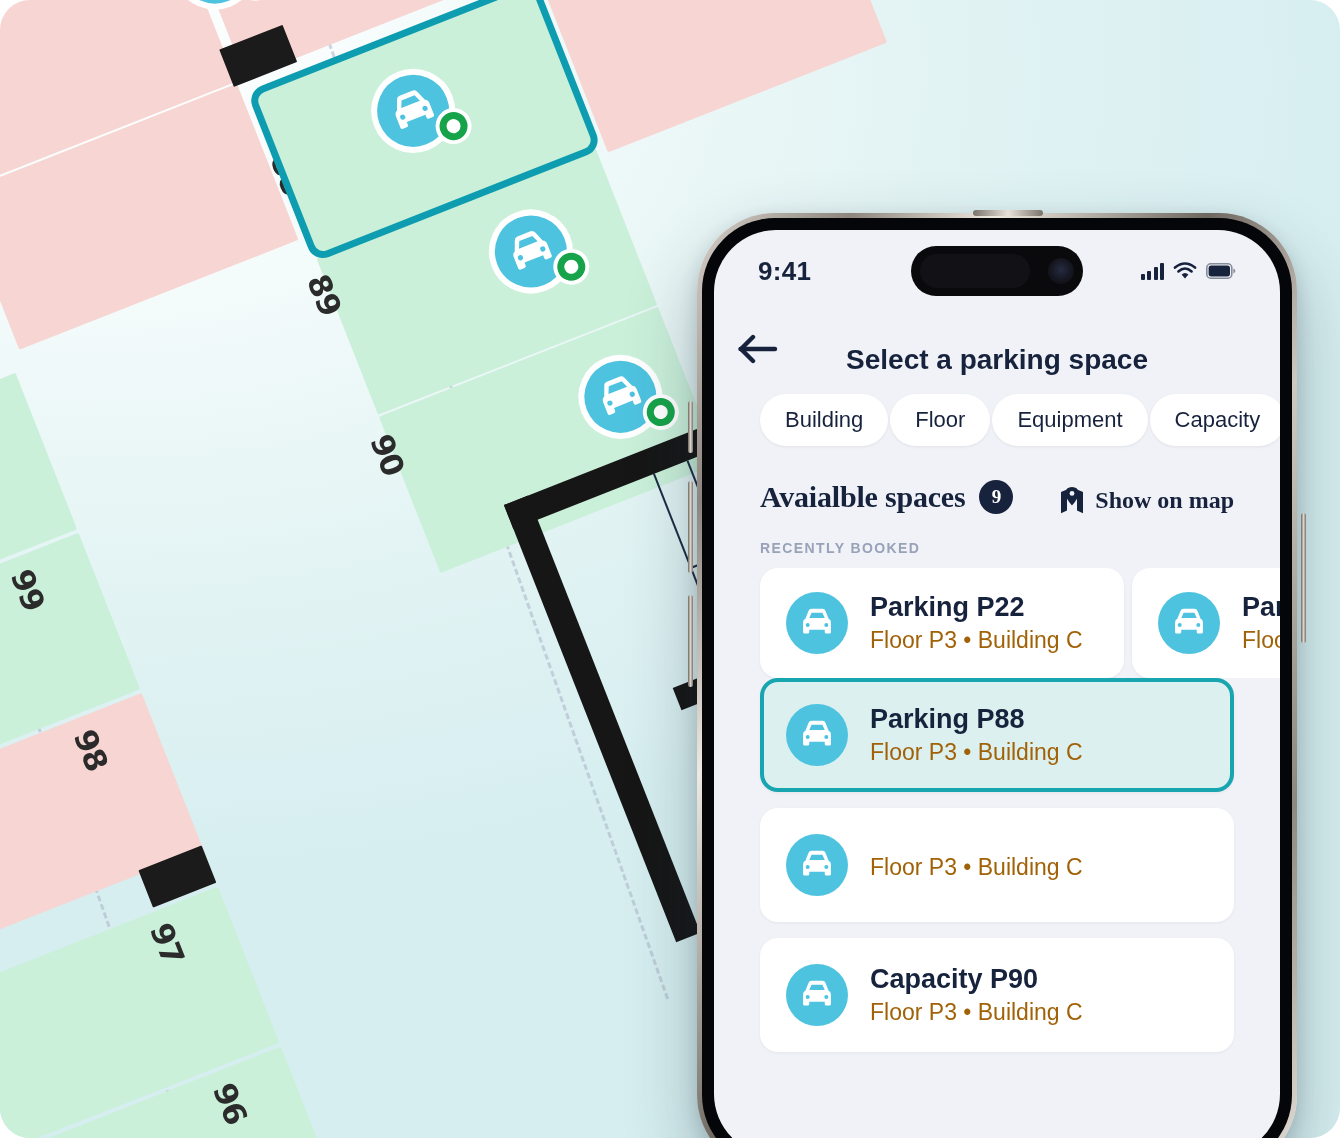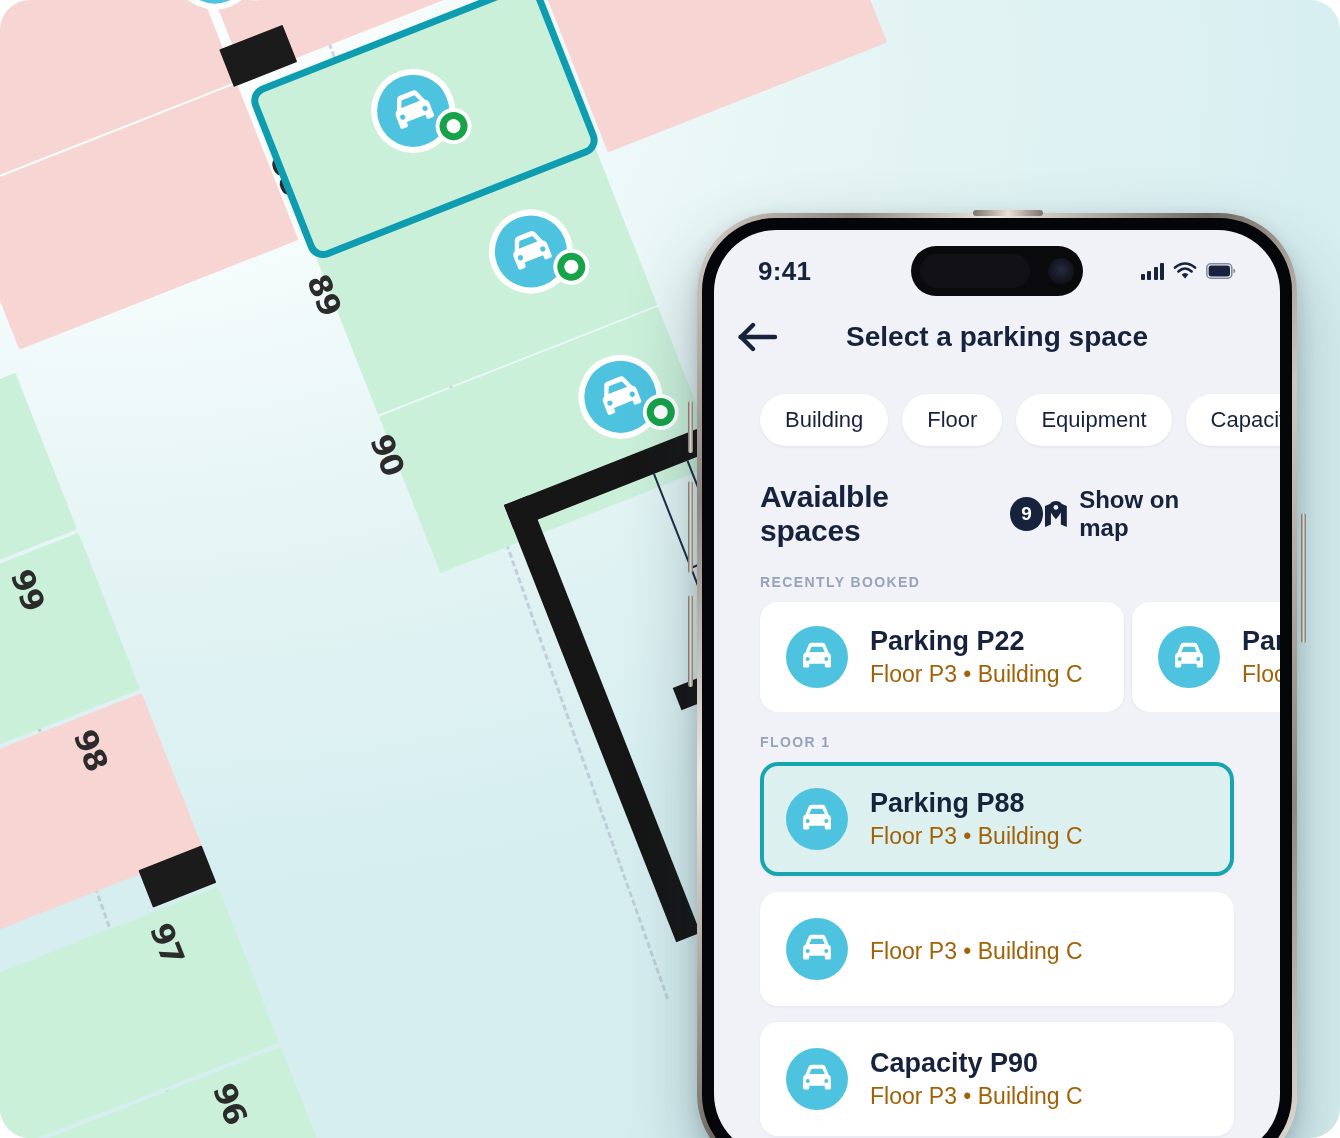--- a/index.html
+++ b/index.html
@@ -127,43 +127,44 @@
     width: 26px; height: 26px; border-radius: 50%;
     background: radial-gradient(circle at 50% 45%, #262b42 0%, #15161f 55%, #0c0c10 100%);
   }
   #sb-right { display: flex; align-items: center; gap: 9px; }
   .sig { display: flex; align-items: flex-end; gap: 2.5px; height: 17px; }
   .sig i { display: block; width: 4px; background: #17233d; border-radius: 1px; }
 
   
   #navbar {
     position: relative; height: 78px;
-    display: flex; align-items: center; padding: 0 17px;
+    display: flex; align-items: flex-end; padding: 0 17px;
   }
   #back-btn { width: 54px; height: 54px; display: flex; align-items: center; justify-content: center; cursor: pointer; }
   #page-title {
     position: absolute; left: 0; right: 0; text-align: center;
     font-size: 28px; font-weight: 700; color: #17233d; pointer-events: none;
   }
 
   
   #chips {
-    display: flex; gap: 14px; padding: 18px 0 18px 46px;
+    display: flex; gap: 2px; padding: 18px 0 18px 46px;
     overflow: hidden; white-space: nowrap;
   }
   .chip {
     flex: 0 0 auto; background: #ffffff; border-radius: 26px;
     padding: 13px 25px; font-size: 22px; color: #17233d;
     box-shadow: 0 1px 3px rgba(23,35,61,.07); cursor: pointer;
   }
 
   
   #avail-row {
-    display: flex; align-items: center; justify-content: space-between;
+    display: flex; align-items: flex-end; justify-content: space-between;
     padding: 16px 46px 4px 46px;
+    font-family: Liberation Serif, serif;
   }
   #avail-left { display: flex; align-items: center; gap: 14px; }
   #avail-title { font-size: 30px; font-weight: 700; color: #17233d; letter-spacing: -.2px; }
   #avail-badge {
     width: 34px; height: 34px; border-radius: 50%; background: #17233d;
     color: #fff; font-size: 19px; font-weight: 700;
     display: flex; align-items: center; justify-content: center;
   }
   #show-map { display: flex; align-items: center; gap: 10px; cursor: pointer; }
   #show-map-label { font-size: 24px; font-weight: 700; color: #17233d; }
@@ -383,21 +384,20 @@
                     <circle fill="#4ec3e0" cx="35" cy="22" r="2.6"></circle>
                   </svg>
               </div>
               <div class="txt">
                 <div class="name">Parking P23</div>
                 <div class="meta">Floor P3 • Building C</div>
               </div>
             </div>
           </div>
 
-          <div class="group-label">FLOOR 1</div>
 
           <div class="card v selected">
             <div class="avatar">
               <svg width="36" height="31" viewBox="0 0 46 40">
                   <path fill="#fff" d="M8 14 L12 4 Q13 1 16 1 L30 1 Q33 1 34 4 L38 14 Q41 15 41 19 L41 31 Q41 33 39 33 L35 33 Q33 33 33 31 L33 28 L13 28 L13 31 Q13 33 11 33 L7 33 Q5 33 5 31 L5 19 Q5 15 8 14 Z M13 13 L33 13 L30 6 L16 6 Z"></path>
                   <circle fill="#4ec3e0" cx="11" cy="22" r="2.6"></circle>
                   <circle fill="#4ec3e0" cx="35" cy="22" r="2.6"></circle>
                 </svg>
             </div>
             <div class="txt">

